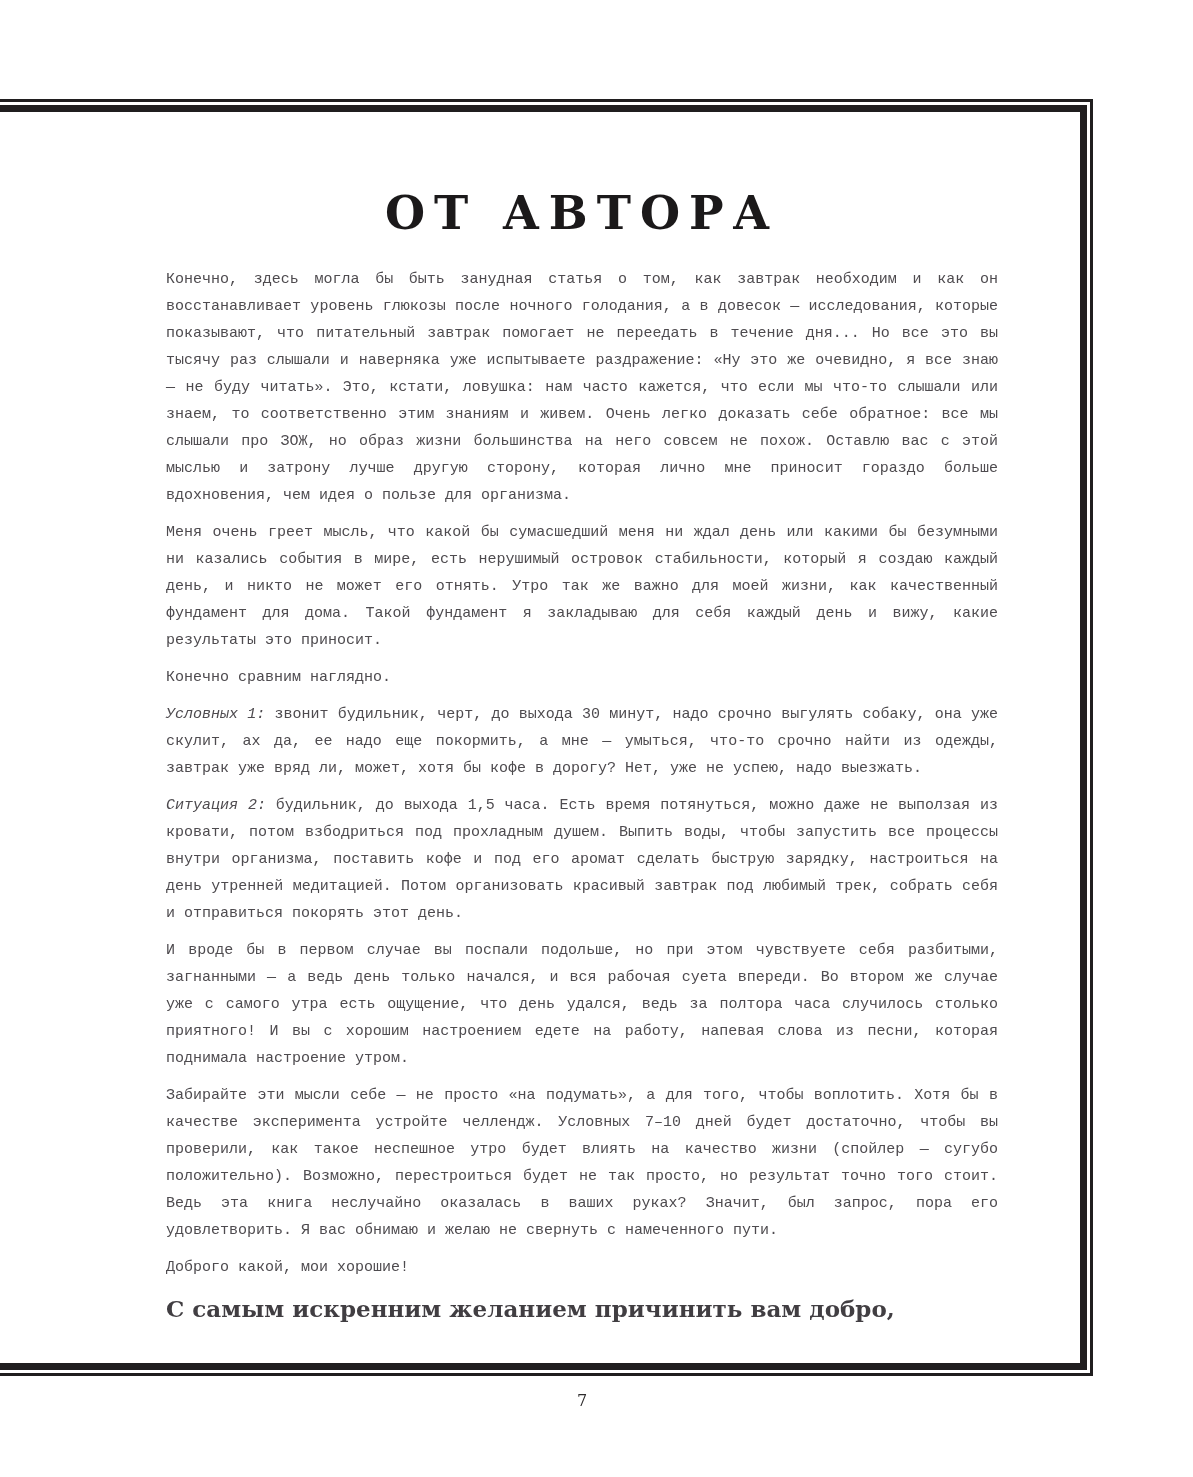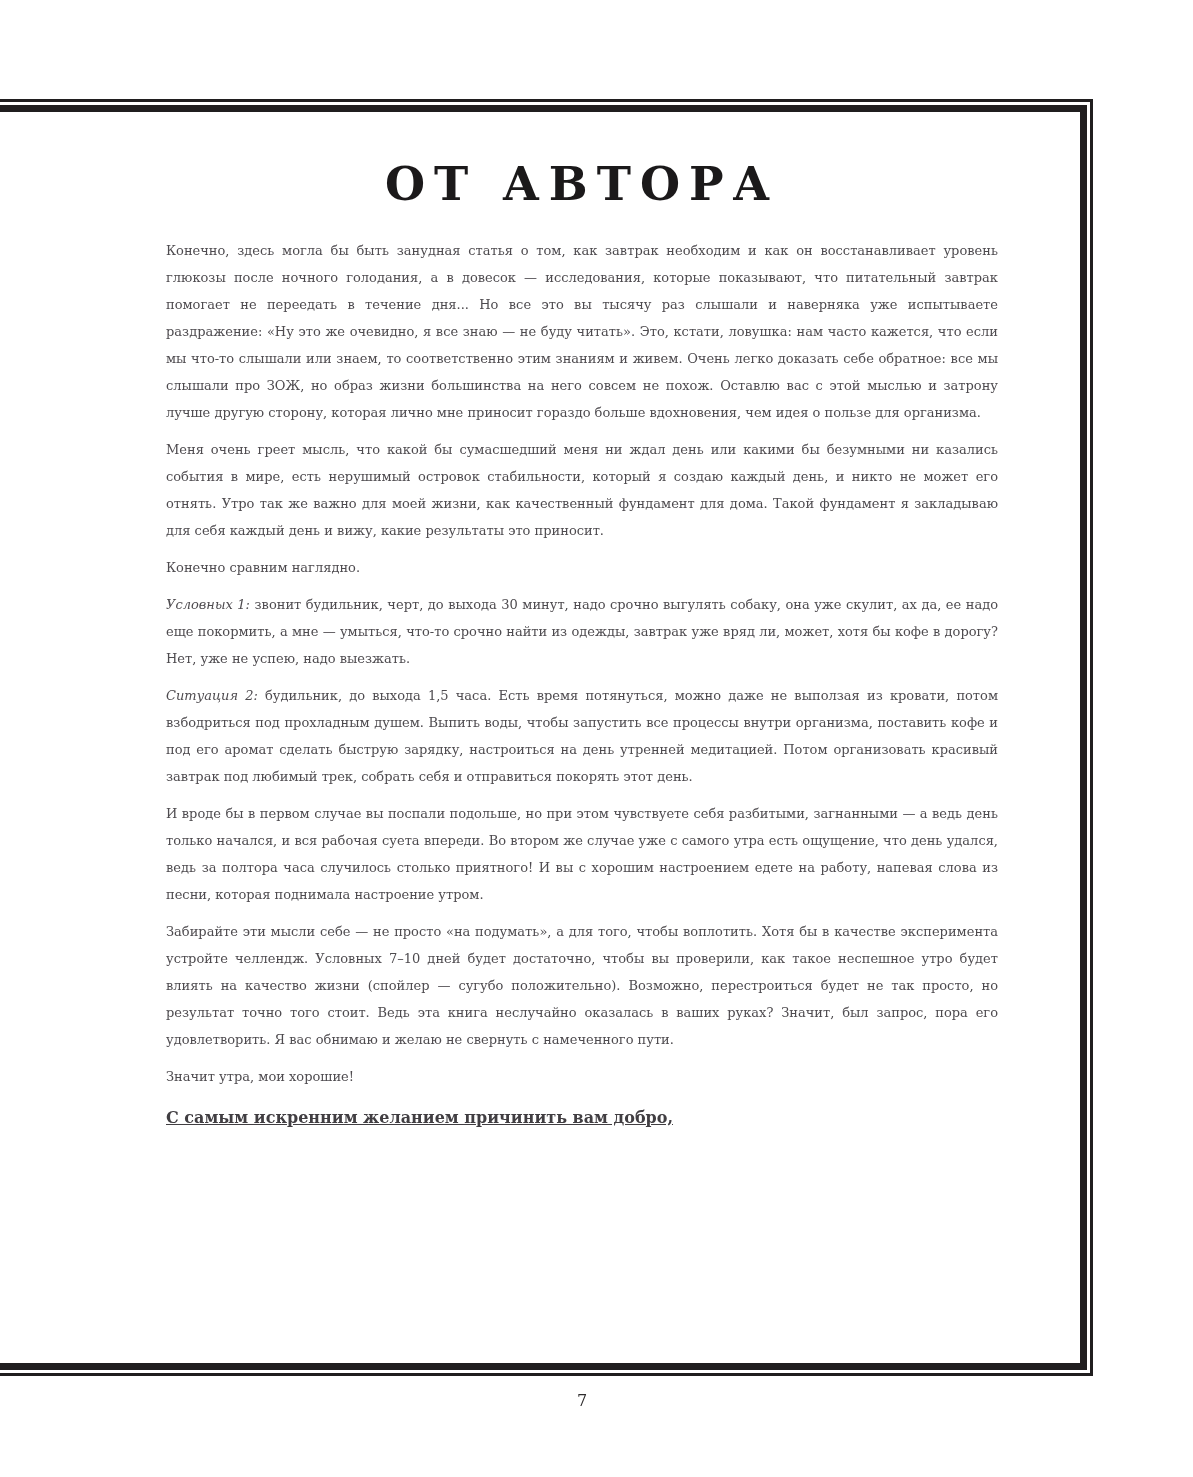--- a/index.html
+++ b/index.html
@@ -29,51 +29,51 @@
     border: 3px solid var(--frame, #201e1f);
   }
   .frame-inner {
     position: absolute;
     inset: 3px;
     border: 7px solid var(--frame, #201e1f);
   }
   .content {
     position: absolute;
     left: 166px;
-    top: 159px;
+    top: 188px;
     width: 832px;
   }
   .title {
     font-family: "DejaVu Serif", serif;
     font-weight: 700;
     font-size: 46px;
     line-height: 50px;
     letter-spacing: 9px;
     text-align: center;
     color: var(--title-text, #1b191a);
     margin: 0 0 28px 0;
     white-space: nowrap;
   }
   .para {
-    font-size: 13px;
+    font-size: 15px;
     line-height: 27px;
     text-align: justify;
     color: var(--body-text, #4e4b4f);
     margin: 0 0 10px 0;
+    font-family: Liberation Mono, monospace;
   }
   .para .lead {
     font-style: italic;
   }
   .signature {
     margin-top: 14px;
-    font-size: 16px;
+    font-size: 23px;
     line-height: 27px;
     font-weight: 700;
     color: var(--signature-text, #413e42);
-    text-decoration: underline;
   }
   .sig-line { display: block; }
   .page-number {
     position: absolute;
     left: 166px;
     width: 832px;
     top: 1390px;
     text-align: center;
     font-size: 16px;
     line-height: 22px;
@@ -99,21 +99,21 @@
     <p class="para">Конечно сравним наглядно.</p>
 
     <p class="para"><span class="lead">Условных 1:</span><span> звонит будильник, черт, до выхода 30 минут, надо срочно выгулять собаку, она уже скулит, ах да, ее надо еще покормить, а мне — умыться, что-то срочно найти из одежды, завтрак уже вряд ли, может, хотя бы кофе в дорогу? Нет, уже не успею, надо выезжать.</span></p>
 
     <p class="para"><span class="lead">Ситуация 2:</span><span> будильник, до выхода 1,5 часа. Есть время потянуться, можно даже не выползая из кровати, потом взбодриться под прохладным душем. Выпить воды, чтобы запустить все процессы внутри организма, поставить кофе и под его аромат сделать быструю зарядку, настроиться на день утренней медитацией. Потом организовать красивый завтрак под любимый трек, собрать себя и отправиться покорять этот день.</span></p>
 
     <p class="para">И вроде бы в первом случае вы поспали подольше, но при этом чувствуете себя разбитыми, загнанными — а ведь день только начался, и вся рабочая суета впереди. Во втором же случае уже с самого утра есть ощущение, что день удался, ведь за полтора часа случилось столько приятного! И вы с хорошим настроением едете на работу, напевая слова из песни, которая поднимала настроение утром.</p>
 
     <p class="para">Забирайте эти мысли себе — не просто «на подумать», а для того, чтобы воплотить. Хотя бы в качестве эксперимента устройте челлендж. Условных 7–10 дней будет достаточно, чтобы вы проверили, как такое неспешное утро будет влиять на качество жизни (спойлер — сугубо положительно). Возможно, перестроиться будет не так просто, но результат точно того стоит. Ведь эта книга неслучайно оказалась в ваших руках? Значит, был запрос, пора его удовлетворить. Я вас обнимаю и желаю не свернуть с намеченного пути.</p>
 
-    <p class="para">Значит утра, мои хорошие!</p>
+    <p class="para">Доброго какой, мои хорошие!</p>
 
     <p class="signature">
       <span class="sig-line">С самым искренним желанием причинить вам добро,</span>
     </p>
   </div>
 
   <div class="page-number">7</div>
 
 </div>
 

